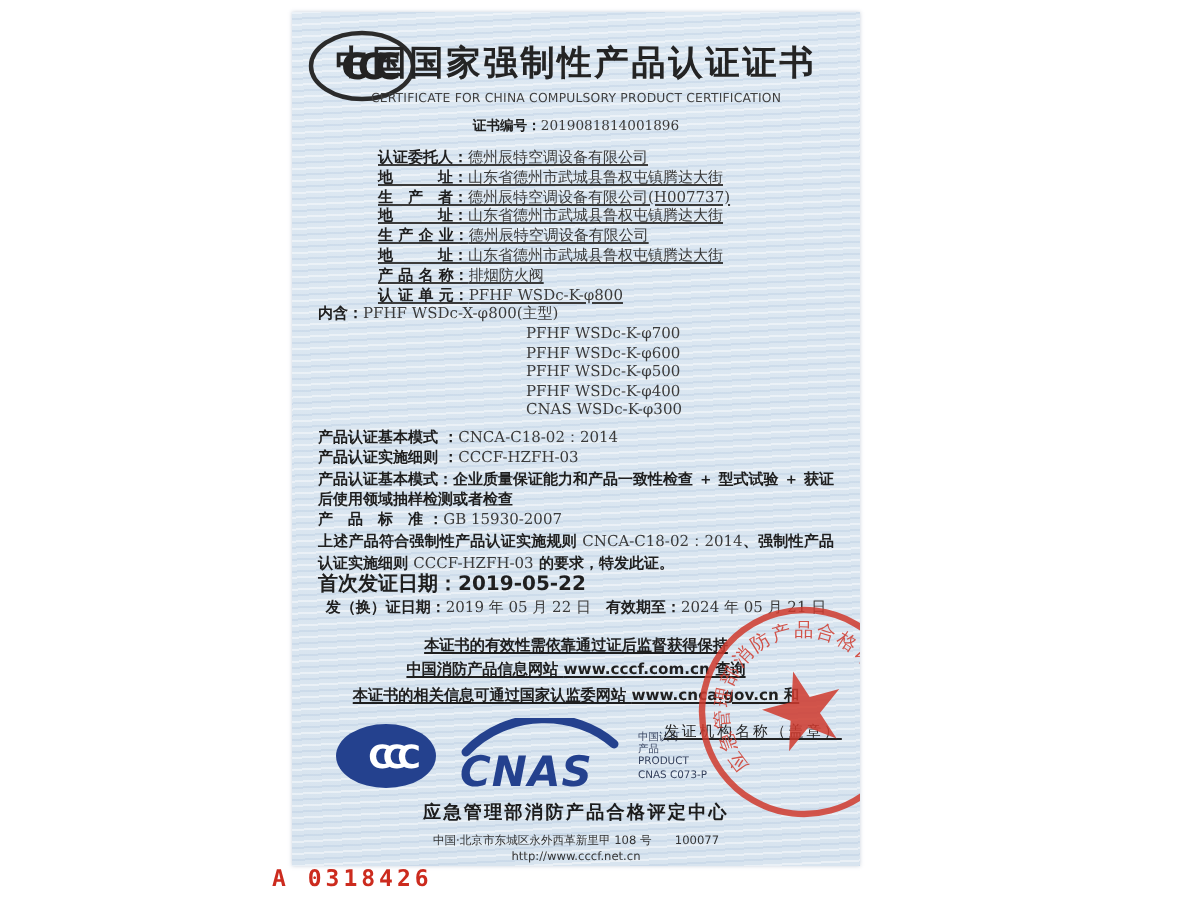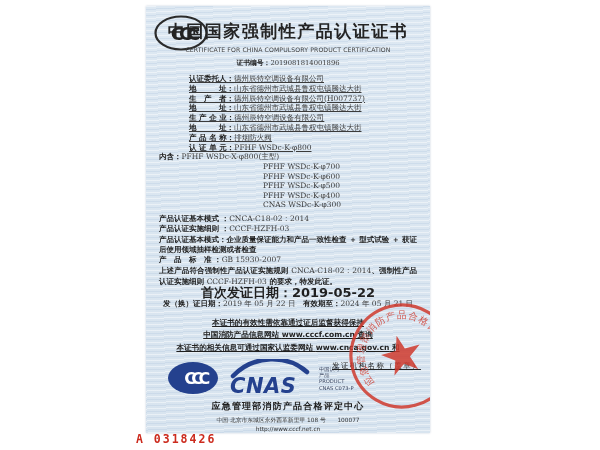--- a/index.html
+++ b/index.html
@@ -24,21 +24,21 @@
   .fline{line-height:9.8px;font-size:7.5px;white-space:nowrap;}
   .flabel{font-weight:bold;color:#1f1f1f;}
   .fvalue{font-family:"DejaVu Serif", serif;color:#3a3a3a;}
   .models{font-size:7.5px;line-height:9.6px;}
   .m-first{white-space:nowrap;}
   .m-item{margin-left:104px;white-space:nowrap;}
   .rules{margin-top:4px;}
   .rline{font-size:7.5px;line-height:10.3px;text-align:justify;}
   .statement{font-size:7.5px;line-height:10.5px;font-weight:bold;color:#1f1f1f;margin-top:1px;text-align:justify;}
   .code{font-family:"DejaVu Serif", serif;font-weight:normal;color:#3a3a3a;}
-  .first-issue{text-align:center;font-size:13px;font-weight:bold;color:#1f1f1f;line-height:11px;}
+  .first-issue{text-align:left;font-size:10px;font-weight:bold;color:#1f1f1f;line-height:11px;}
   .issue-line{text-align:center;font-size:7.5px;line-height:11.5px;}
   .notes{text-align:center;font-size:7.6px;font-weight:bold;color:#1f1f1f;margin-top:7px;line-height:12.5px;text-decoration:underline;}
   .link{text-decoration:underline;}
   .acc-row{display:flex;align-items:center;margin:5px 0 0 8px;gap:9px;}
   .acc-text{font-size:5.2px;line-height:6.4px;color:#37435f;}
   .sig{position:absolute;left:186px;top:355px;font-size:7.4px;font-family:"DejaVu Serif", serif;color:#222;letter-spacing:1.5px;white-space:nowrap;text-decoration:underline;}
   .seal{position:absolute;left:200px;top:294px;width:112px;height:112px;opacity:0.85;}
   .footer{text-align:center;}
   .f-org{font-size:9px;font-weight:bold;letter-spacing:1.2px;margin-top:3px;color:#1c1c1c;}
   .f-addr{font-size:5.8px;margin-top:3px;color:#333;}

